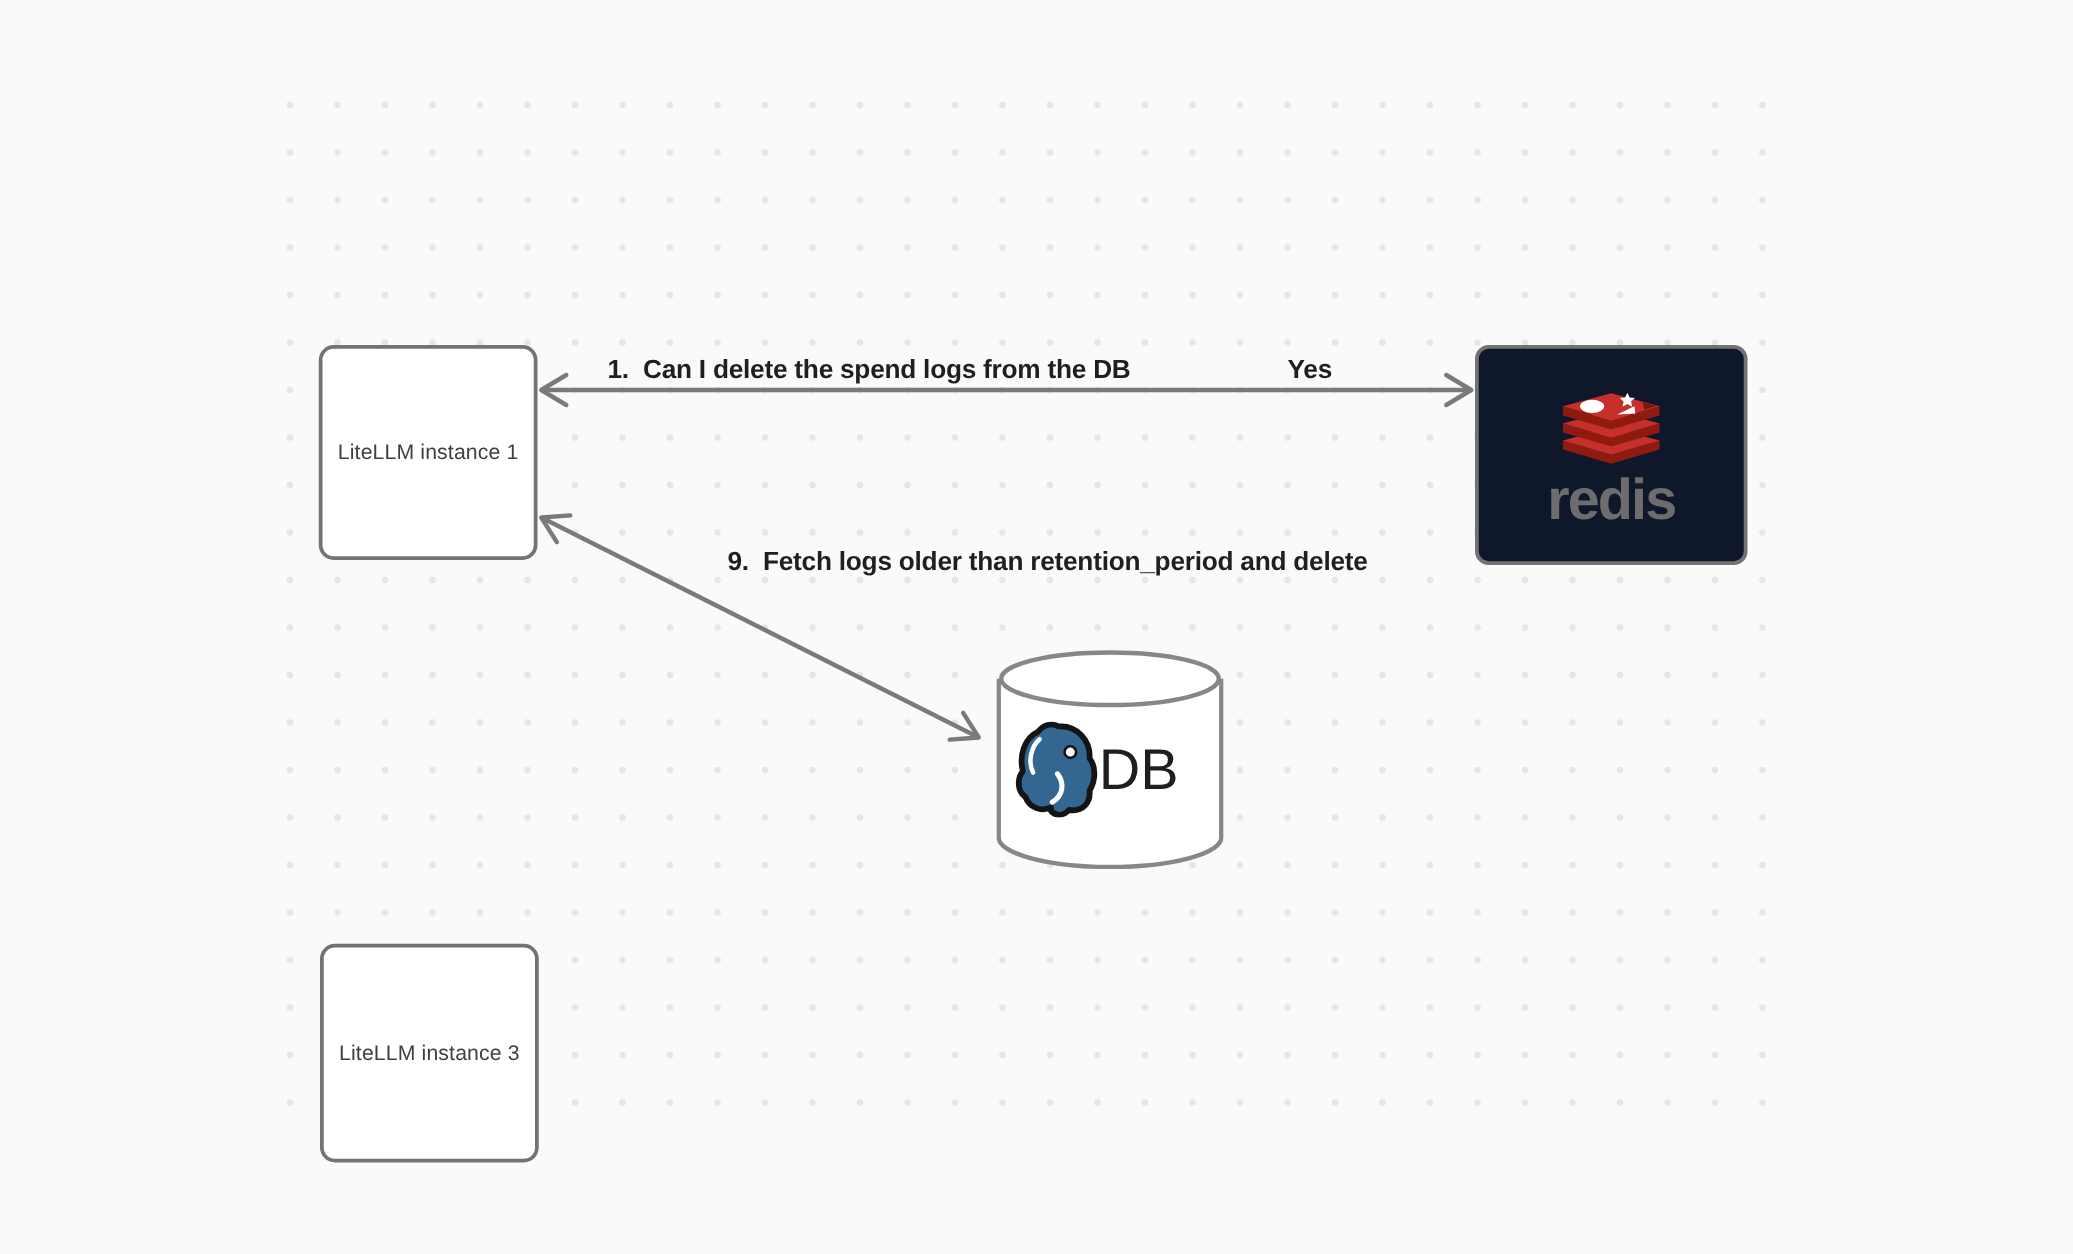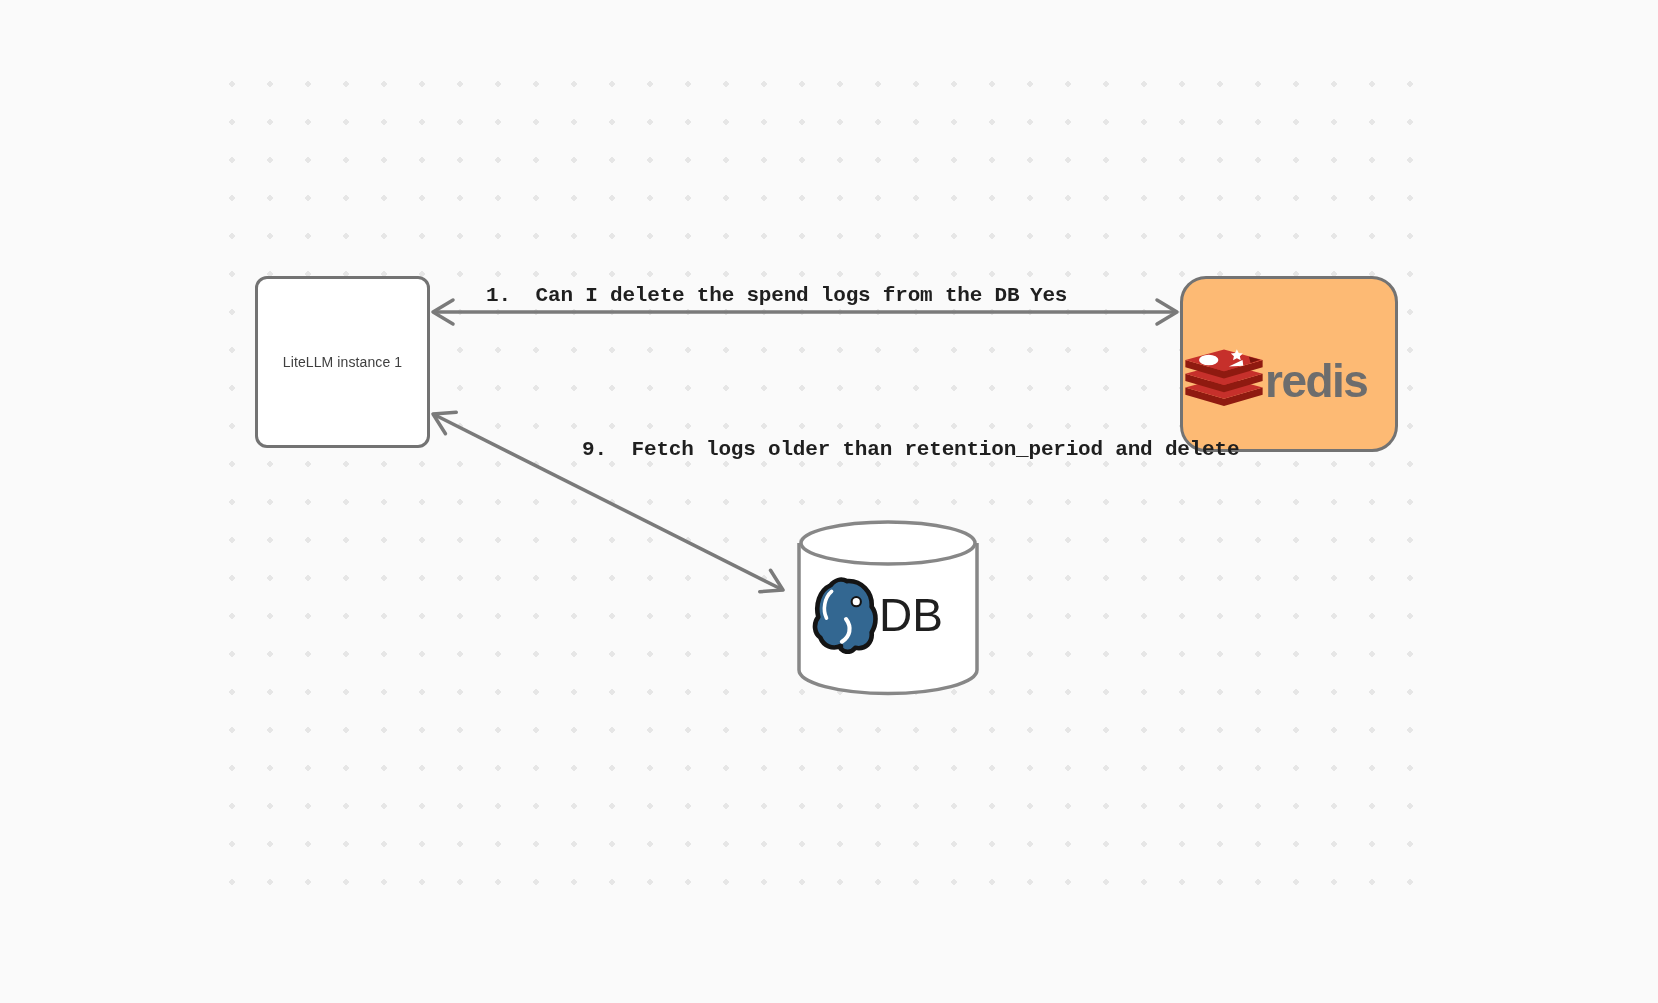--- a/index.html
+++ b/index.html
@@ -19,50 +19,50 @@
   .edges{position:absolute;left:0;top:0;width:1658px;height:1003px;}
   .node-box{
     position:absolute;box-sizing:border-box;
     width:175px;
     background:#ffffff;
     border:3.5px solid #737373;
     border-radius:12px;
     display:flex;align-items:center;justify-content:center;
   }
   .node-box .box-label{
-    font-size:14px;color:#3f3f3f;letter-spacing:0.1px;
+    font-size:17px;color:#3f3f3f;letter-spacing:0.1px;
   }
   .node-redis{
     position:absolute;box-sizing:border-box;
     left:1180px;top:276px;width:218px;height:176px;
-    background:#fdba74;
+    background:#0f172a;
     border:3.5px solid #737373;
-    border-radius:26px;
-    display:flex;flex-direction:row;align-items:center;justify-content:flex-start;
+    border-radius:11px;
+    display:flex;flex-direction:column;align-items:center;justify-content:flex-start;
     padding-top:34px;
   }
   .redis-word{
     font-size:46px;font-weight:700;color:#6d6d6d;
     letter-spacing:-1.5px;line-height:42px;margin-top:-1px;
   }
   .node-db{
     position:absolute;left:797px;top:520px;width:156px;height:176px;
   }
   .cyl-svg{position:absolute;left:0;top:0;}
   .db-content{
     position:absolute;left:12px;top:56px;display:flex;align-items:center;
   }
   .db-label{
     font-size:46px;font-weight:500;color:#1f1f1f;letter-spacing:0;
     margin-left:-4px;
   }
   .edge-label{
     position:absolute;
     font-size:21px;font-weight:700;color:#1f1f1f;
-    white-space:pre;letter-spacing:-0.2px;line-height:25px;font-family:Liberation Mono, monospace;
+    white-space:pre;letter-spacing:-0.2px;line-height:25px;
   }
 </style>
 </head>
 <body>
 
 <div class="canvas">
 
   <div class="dots"></div>
 
   <svg class="edges" viewBox="0 0 1658 1003">
@@ -70,20 +70,23 @@
       <marker id="chev" viewBox="0 0 26 30" markerWidth="26" markerHeight="30" refX="23" refY="15" orient="auto-start-reverse" markerUnits="userSpaceOnUse">
         <path d="M3,3 L23,15 L3,27" fill="none" stroke="#7a7a7a" stroke-width="3.5" stroke-linecap="round" stroke-linejoin="round"></path>
       </marker>
     </defs>
     <path d="M433,312 L1177,312" stroke="#7a7a7a" stroke-width="3.5" fill="none" marker-start="url(#chev)" marker-end="url(#chev)"></path>
     <path d="M433,414 L783,590" stroke="#7a7a7a" stroke-width="3.5" fill="none" marker-start="url(#chev)" marker-end="url(#chev)"></path>
   </svg>
 
   <div class="node-box" style="left:255px;top:276px;height:172px;">
     <span class="box-label">LiteLLM instance 1</span>
+  </div>
+  <div class="node-box" style="left:256px;top:755px;height:175px;">
+    <span class="box-label">LiteLLM instance 3</span>
   </div>
 
   <div class="node-redis">
     <svg width="82" height="66" viewBox="0 0 100 82">
 
       <g transform="translate(0,34)">
         <path d="M2,15 L2,24 L50,38 L98,24 L98,15 L50,29 Z" fill="#8f1a10"></path>
         <path d="M2,15 L50,2 L98,15 L50,29 Z" fill="#c6302b"></path>
       </g>
 

